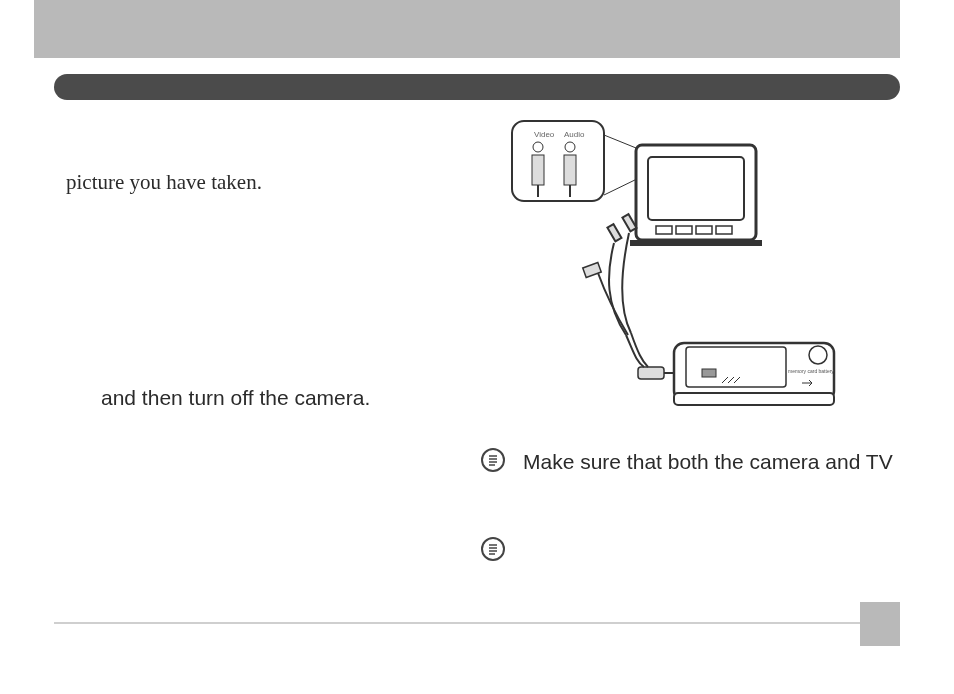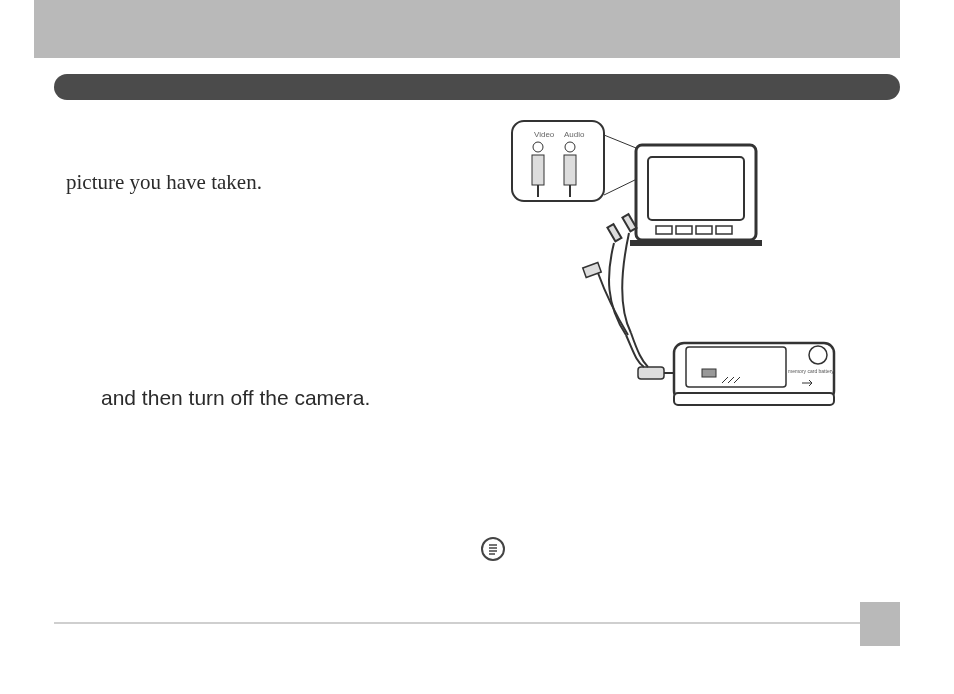--- a/index.html
+++ b/index.html
@@ -94,20 +94,30 @@
         <line x1="216" y1="268" x2="222" y2="262" stroke="#333" stroke-width="1"></line>
         <line x1="222" y1="268" x2="228" y2="262" stroke="#333" stroke-width="1"></line>
         <line x1="228" y1="268" x2="234" y2="262" stroke="#333" stroke-width="1"></line>
 
         <text x="282" y="258" font-size="5" fill="#555">memory card battery</text>
 
         <path d="M296 268 l10 0 l-3 -3 m3 3 l-3 3" stroke="#333" stroke-width="1" fill="none"></path>
       </g>
     </svg>
 
+    <div class="note-row-1">
+      <svg class="note-icon" viewBox="0 0 24 24">
+        <circle cx="12" cy="12" r="11" fill="none" stroke="#444" stroke-width="2"></circle>
+        <line x1="8" y1="8" x2="16" y2="8" stroke="#444" stroke-width="1.5"></line>
+        <line x1="8" y1="11" x2="16" y2="11" stroke="#444" stroke-width="1.5"></line>
+        <line x1="8" y1="14" x2="16" y2="14" stroke="#444" stroke-width="1.5"></line>
+        <line x1="8" y1="17" x2="14" y2="17" stroke="#444" stroke-width="1.5"></line>
+      </svg>
+      <div class="note-text">Make sure that both the camera and TV</div>
+    </div>
 
     <div class="note-row-2">
       <svg class="note-icon" viewBox="0 0 24 24">
         <circle cx="12" cy="12" r="11" fill="none" stroke="#444" stroke-width="2"></circle>
         <line x1="8" y1="8" x2="16" y2="8" stroke="#444" stroke-width="1.5"></line>
         <line x1="8" y1="11" x2="16" y2="11" stroke="#444" stroke-width="1.5"></line>
         <line x1="8" y1="14" x2="16" y2="14" stroke="#444" stroke-width="1.5"></line>
         <line x1="8" y1="17" x2="14" y2="17" stroke="#444" stroke-width="1.5"></line>
       </svg>
       <div class="note-text"></div>

